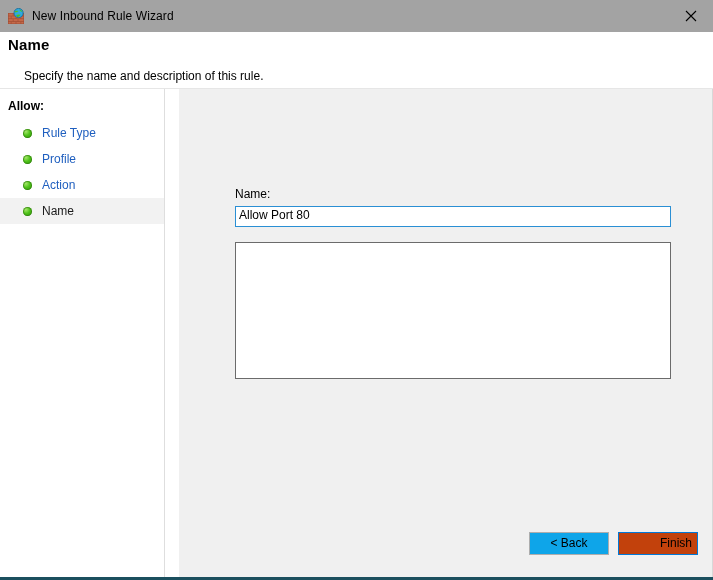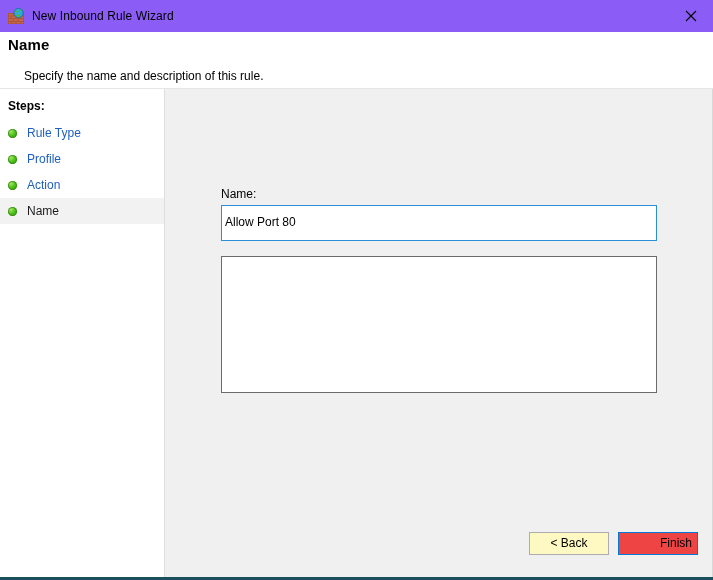--- a/index.html
+++ b/index.html
@@ -26,21 +26,21 @@
     border-bottom: 3px solid #1b4f5e;
     box-sizing: border-box;
     display: flex;
     flex-direction: column;
   }
 
   
   #titlebar {
     height: 32px;
     min-height: 32px;
-    background: #8b5cf6;
+    background: #a3a3a3;
     display: flex;
     align-items: center;
     position: relative;
   }
   #title-icon {
     width: 16px;
     height: 16px;
     margin-left: 8px;
     margin-right: 8px;
     position: relative;
@@ -106,21 +106,21 @@
   #steps-heading {
     font-size: 12px;
     font-weight: bold;
     color: #000000;
     padding: 2px 0 7px 8px;
   }
   .step-row {
     display: flex;
     align-items: center;
     height: 26px;
-    padding-left: 8px;
+    padding-left: 23px;
     box-sizing: border-box;
   }
   .step-row.current {
     background: #f2f2f2;
   }
   .step-bullet {
     width: 9px;
     height: 9px;
     border-radius: 50%;
     margin-right: 10px;
@@ -137,36 +137,37 @@
     color: #1a1a1a;
   }
 
   
   #main-panel {
     flex: 1 1 auto;
     background: #f0f0f0;
     border-right: 1px solid #d8d8d8;
     position: relative;
     box-sizing: border-box;
+    margin-left: 14px;
   }
 
   #form-block {
     position: absolute;
     left: 56px;
     top: 98px;
     width: 436px;
   }
   .field-label {
     font-size: 12px;
     color: #000000;
     margin-bottom: 4px;
   }
   #name-input {
     width: 100%;
-    height: 36px;
+    height: 21px;
     box-sizing: border-box;
     border: 1px solid #2a8fd4;
     background: #ffffff;
     font-family: "Liberation Sans", sans-serif;
     font-size: 12px;
     color: #000000;
     padding: 0 2px 2px 3px;
     outline: none;
   }
   #desc-gap { height: 15px; }
@@ -191,30 +192,30 @@
     bottom: 22px;
     display: flex;
     gap: 9px;
   }
   .wiz-button {
     width: 80px;
     height: 23px;
     font-family: "Liberation Sans", sans-serif;
     font-size: 12px;
     color: #000000;
-    background: #fef9c3;
+    background: #0ea5e9;
     border: 1px solid #adadad;
     box-sizing: border-box;
     cursor: default;
     padding: 0;
     line-height: 21px;
     text-align: center;
   }
   .wiz-button.hovered {
-    background: #ef4444;
+    background: #c2410c;
     border: 1px solid #0078d7;
     padding-left: 36px;
   }
 </style>
 </head>
 <body>
 
 <div id="window">
 
   <div id="titlebar">
@@ -253,21 +254,21 @@
   </div>
 
   <div id="header">
     <div id="header-title">Name</div>
     <div id="header-subtitle">Specify the name and description of this rule.</div>
   </div>
 
   <div id="body-area">
 
     <div id="sidebar">
-      <div id="steps-heading">Steps:</div>
+      <div id="steps-heading">Allow:</div>
 
       <div class="step-row">
         <span class="step-bullet"></span>
         <span class="step-label">Rule Type</span>
       </div>
 
 
       <div class="step-row">
         <span class="step-bullet"></span>
         <span class="step-label">Profile</span>

